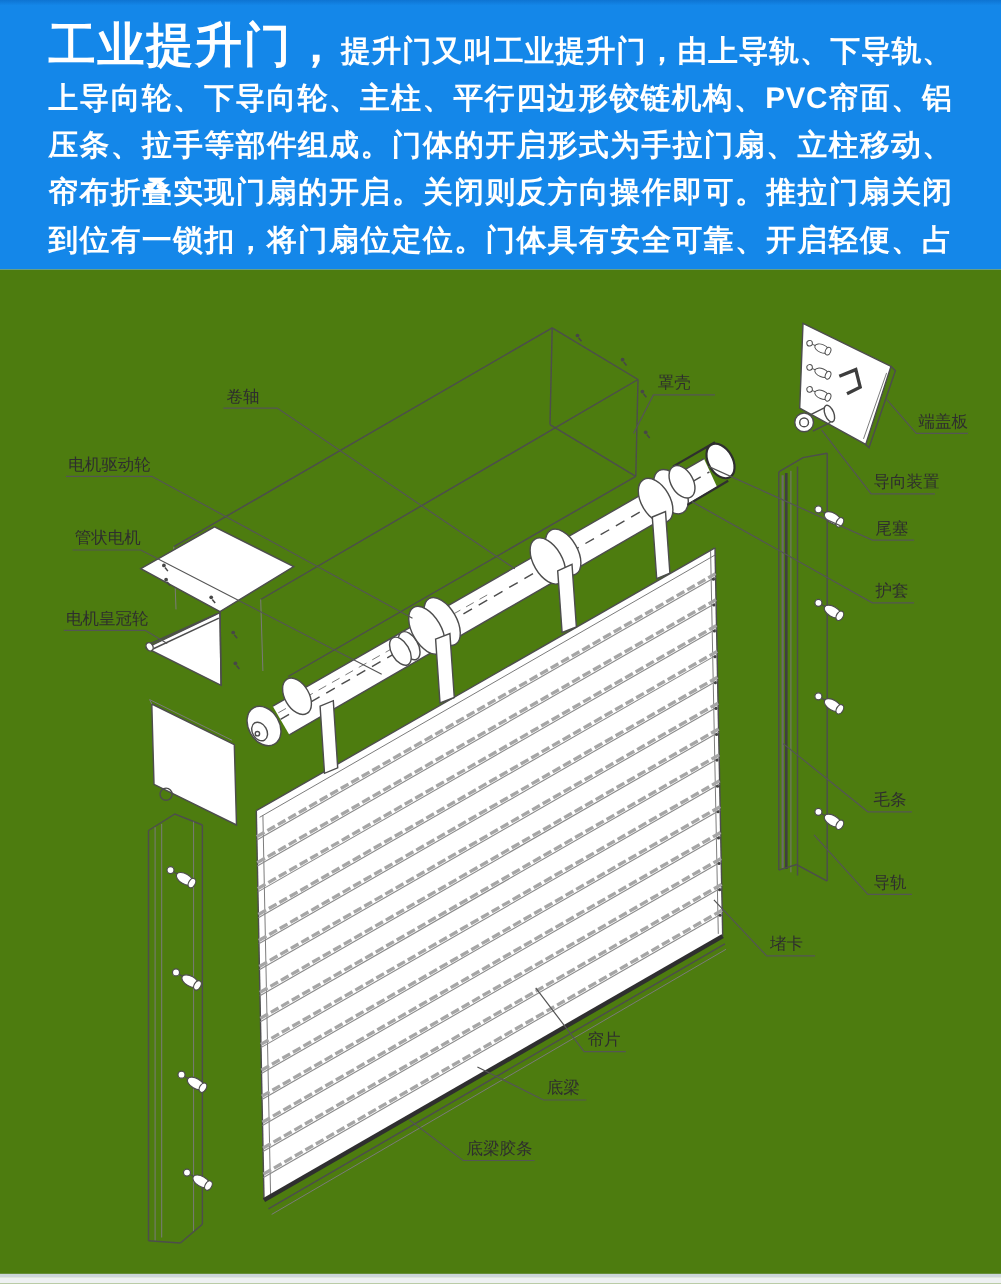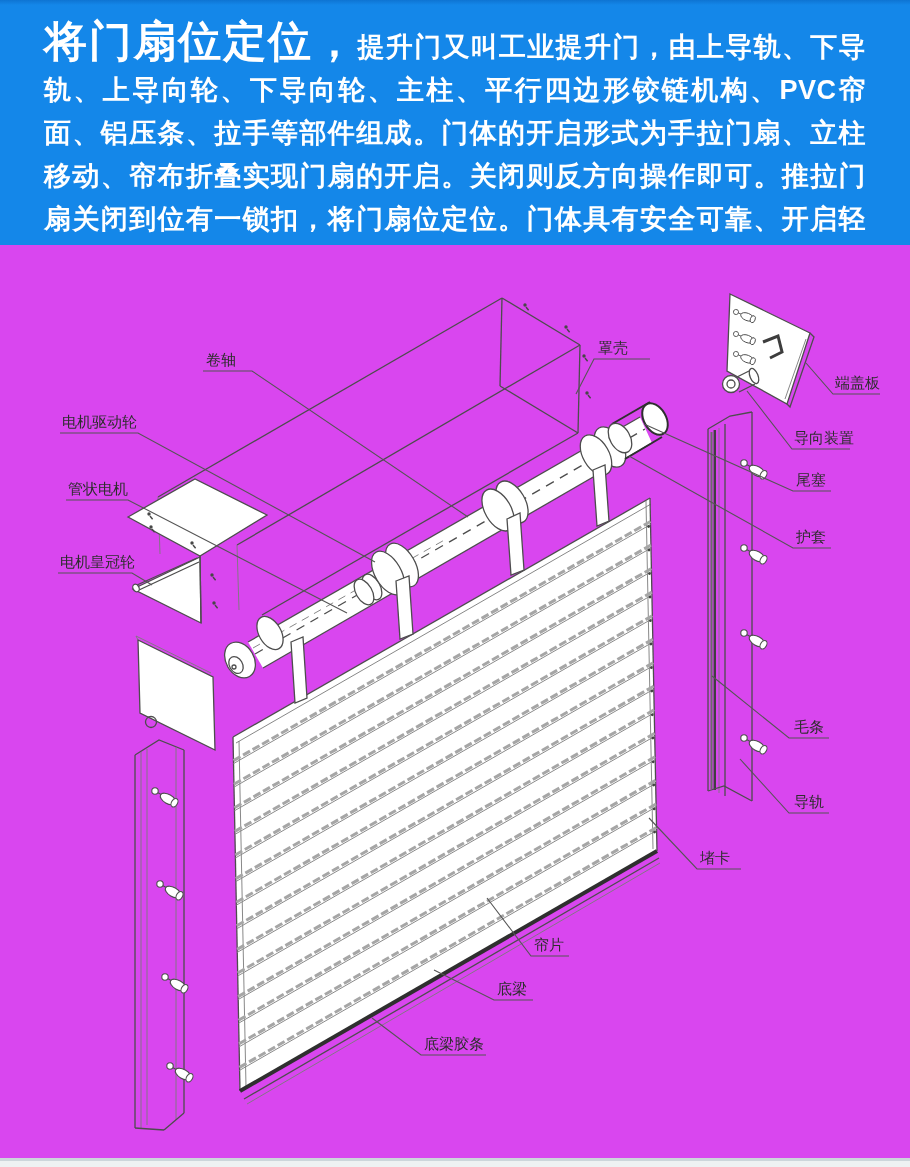--- a/index.html
+++ b/index.html
@@ -7,36 +7,36 @@
   .header{
     box-sizing:border-box;width:910px;height:245px;
     background:linear-gradient(#0e74d2 0,#1487e9 5px,#1487e9 100%);
     padding:20px 44px 10px 44px;
   }
   .header p{
     margin:0;color:#fff;font-weight:700;font-size:27px;line-height:43px;
     text-align:justify;letter-spacing:.5px;
   }
   .header .big-title{font-size:43px;font-weight:800;letter-spacing:1px;}
-  .diagram-wrap{width:910px;height:922px;position:relative;background:#d946ef;}
+  .diagram-wrap{width:910px;height:922px;position:relative;background:#4d7c0f;}
   svg{display:block;}
   text.part-label{font-size:15px;fill:#2e2e2e;font-family:"Liberation Sans",sans-serif;}
   .ln{stroke:#4d4d4d;stroke-width:1.3;fill:none;}
   .lnf{stroke:#4d4d4d;stroke-width:1.3;fill:#fff;}
   .thin{stroke:#7a7a7a;stroke-width:.9;fill:none;}
   .leader{stroke:#555;stroke-width:1.1;fill:none;}
   .stripe{stroke:#a6a6a6;stroke-width:3;fill:none;stroke-dasharray:8 3;}
   .stripe2{stroke:#8a8a8a;stroke-width:1;fill:none;}
   .dk{stroke:#2f2f2f;fill:none;}
 </style>
 </head>
 <body>
 
 <div class="header">
-  <p><span class="big-title">将门扇位定位，</span><span>提升门又叫工业提升门，由上导轨、下导轨、上导向轮、下导向轮、主柱、平行四边形铰链机构、PVC帘面、铝压条、拉手等部件组成。门体的开启形式为手拉门扇、立柱移动、帘布折叠实现门扇的开启。关闭则反方向操作即可。推拉门扇关闭到位有一锁扣，将门扇位定位。门体具有安全可靠、开启轻便、占地面积小(不需门库)、重量轻、无地轨、结构新颖、隔音、保温等特点。</span></p>
+  <p><span class="big-title">工业提升门，</span><span>提升门又叫工业提升门，由上导轨、下导轨、上导向轮、下导向轮、主柱、平行四边形铰链机构、PVC帘面、铝压条、拉手等部件组成。门体的开启形式为手拉门扇、立柱移动、帘布折叠实现门扇的开启。关闭则反方向操作即可。推拉门扇关闭到位有一锁扣，将门扇位定位。门体具有安全可靠、开启轻便、占地面积小(不需门库)、重量轻、无地轨、结构新颖、隔音、保温等特点。</span></p>
 </div>
 
 <div class="diagram-wrap">
 <svg width="910" height="922" viewBox="0 245 910 922">
 
   <defs>
     <g id="bolt">
       <circle cx="0" cy="0" r="3.2" fill="#fff" stroke="#4d4d4d" stroke-width="1.1"></circle>
       <line x1="3" y1="1.8" x2="8" y2="4.6" stroke="#4d4d4d" stroke-width="1.1"></line>
       <ellipse cx="13" cy="8" rx="8.5" ry="4.6" transform="rotate(30 13 8)" fill="#fff" stroke="#4d4d4d" stroke-width="1.1"></ellipse>

